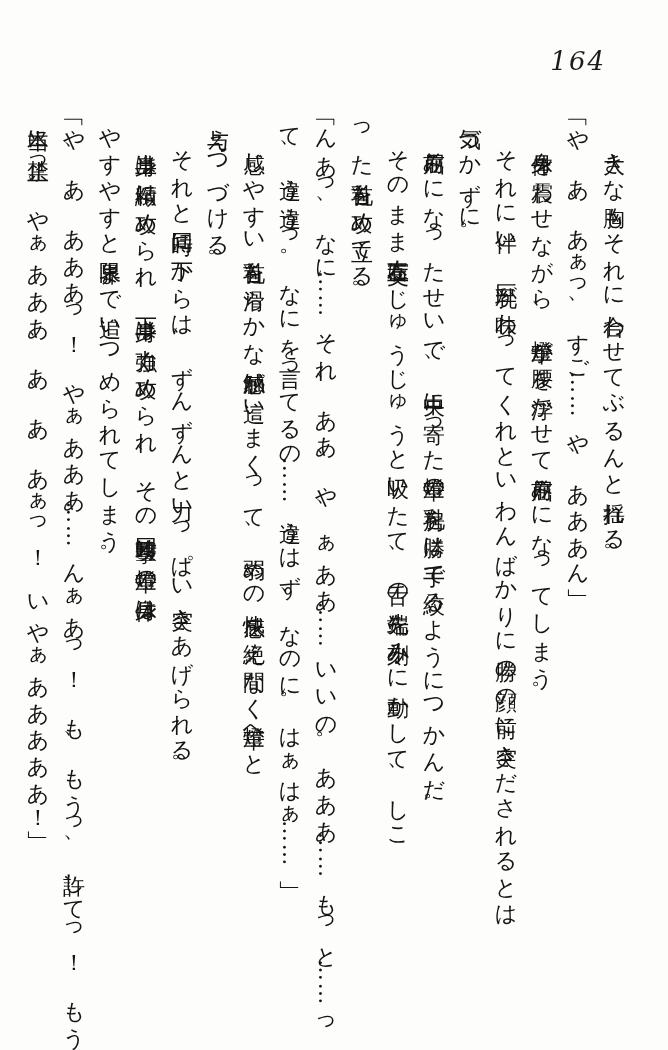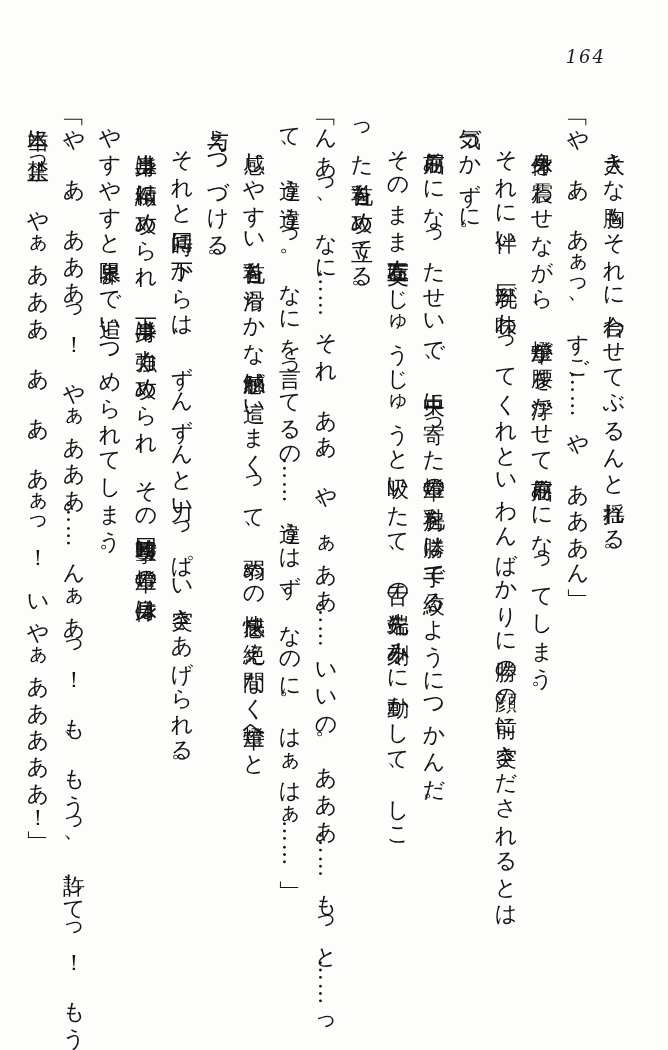--- a/index.html
+++ b/index.html
@@ -13,21 +13,21 @@
     position: relative;
     width: 668px;
     height: 1050px;
     background: #fdfdfb;
     overflow: hidden;
   }
   .page-number {
     position: absolute;
     top: 46px;
     right: 62px;
-    font-size: 18px;
+    font-size: 26px;
     font-style: italic;
     color: #1c1c1c;
     letter-spacing: 2px;
   }
   .text-block {
     position: absolute;
     top: 112px;
     left: 20px;
     width: 612px;
     height: 922px;

